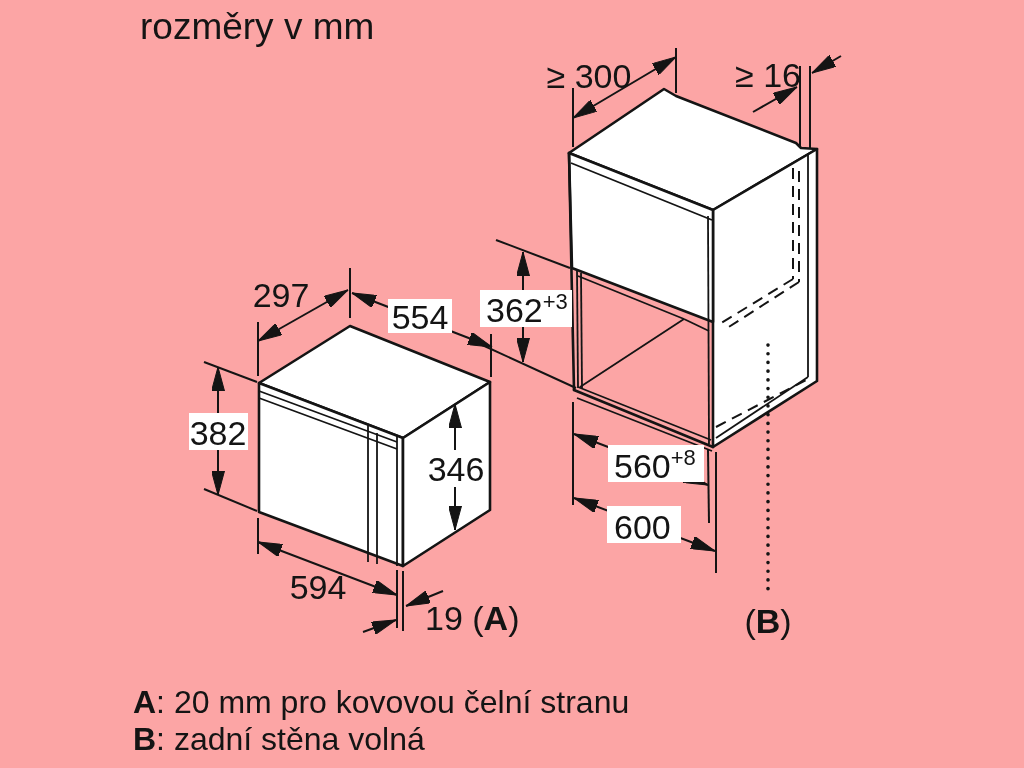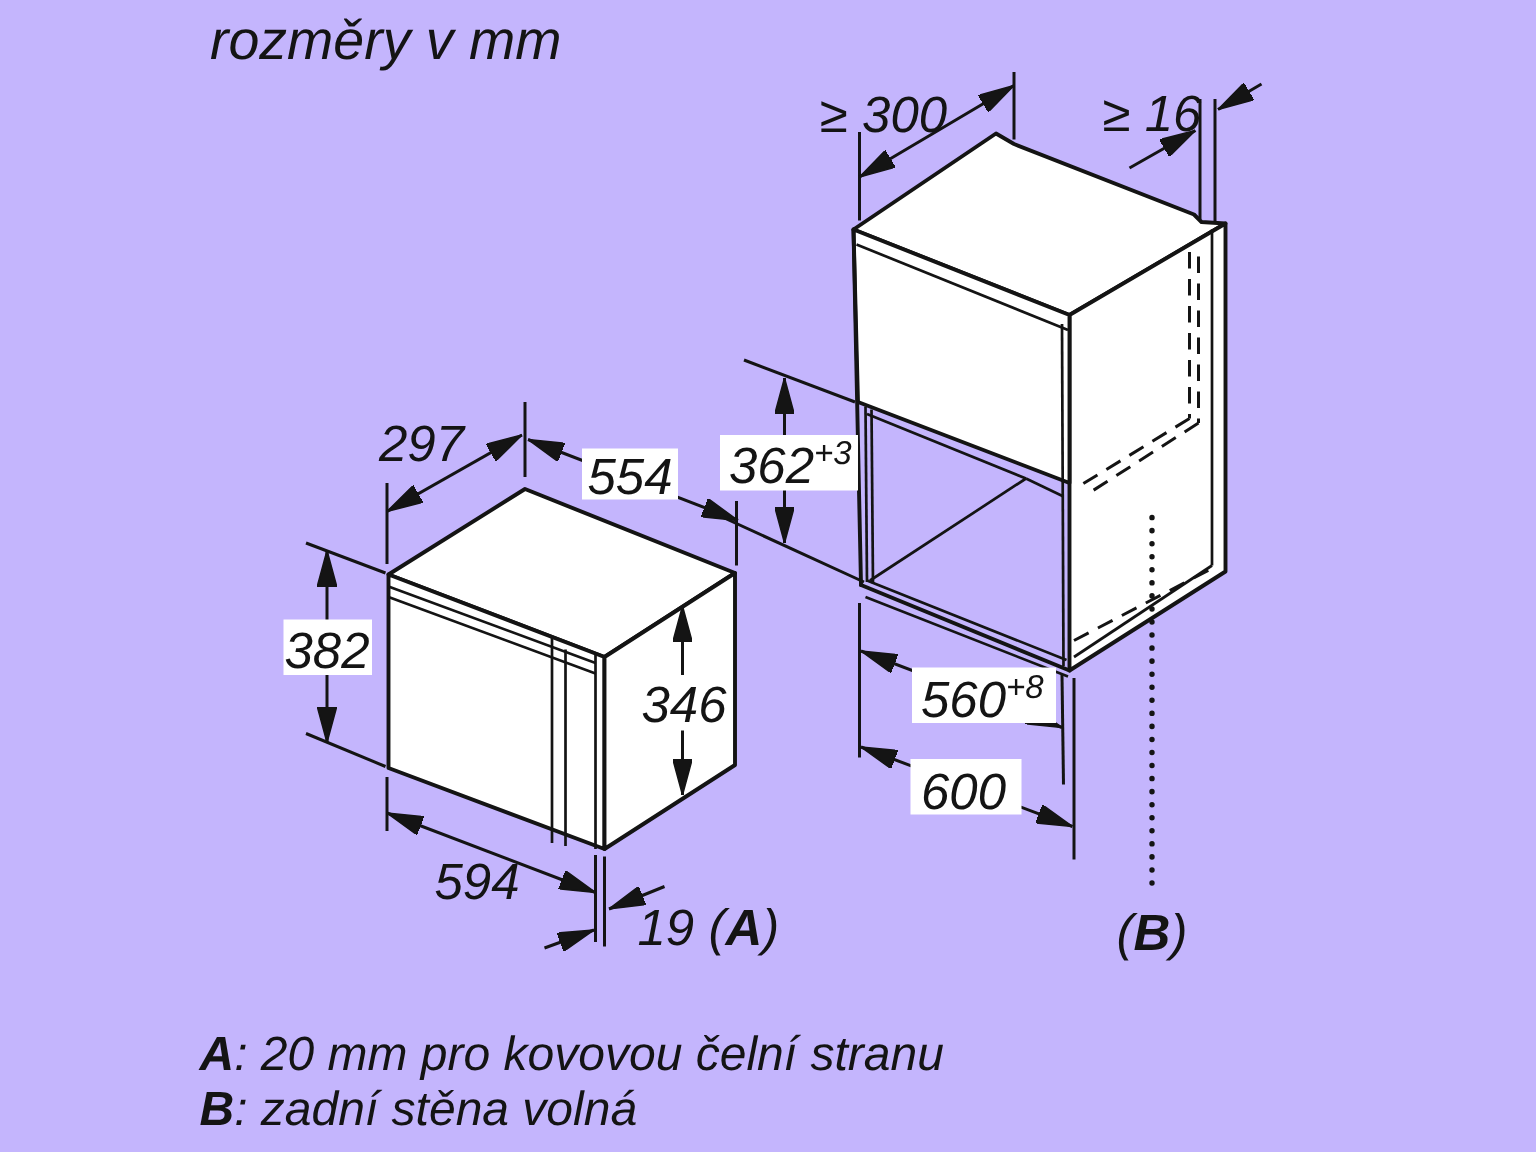--- a/index.html
+++ b/index.html
@@ -1,17 +1,17 @@
 <!DOCTYPE html>
 <html><head>
 <meta charset="utf-8">
 <style>
   html,body{margin:0;padding:0;background:#fff;}
-  .stage{position:relative;width:1024px;height:768px;background:#c4b5fd;overflow:hidden;
-         font-family:"Liberation Sans",sans-serif;font-style:italic;}
+  .stage{position:relative;width:1024px;height:768px;background:#fca5a5;overflow:hidden;
+         font-family:"Liberation Sans",sans-serif;}
   svg{display:block;}
   svg text{fill:#141414;font-family:"Liberation Sans",sans-serif;font-size:34px;}
   text.big{font-size:37px;}
   text.legend{font-size:32px;}
   .b{font-weight:bold;}
   line,polygon,polyline,path{stroke:#141414;}
   .face{fill:#ffffff;stroke-width:2.6;stroke-linejoin:round;}
   .edge{stroke-width:2.6;fill:none;stroke-linecap:round;}
   .thin{stroke-width:1.8;fill:none;}
   .dim{stroke-width:2;fill:none;}

